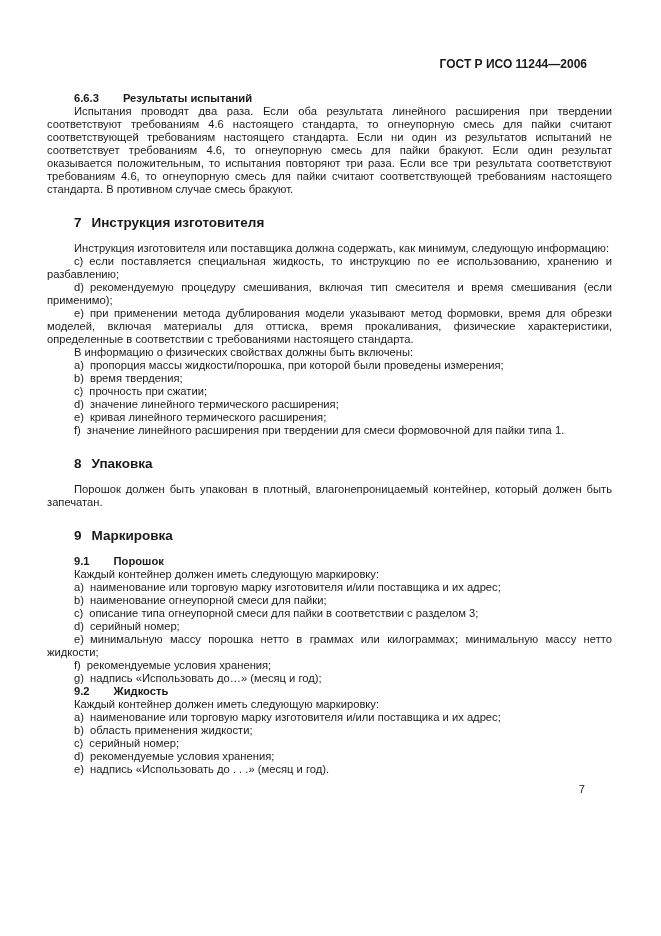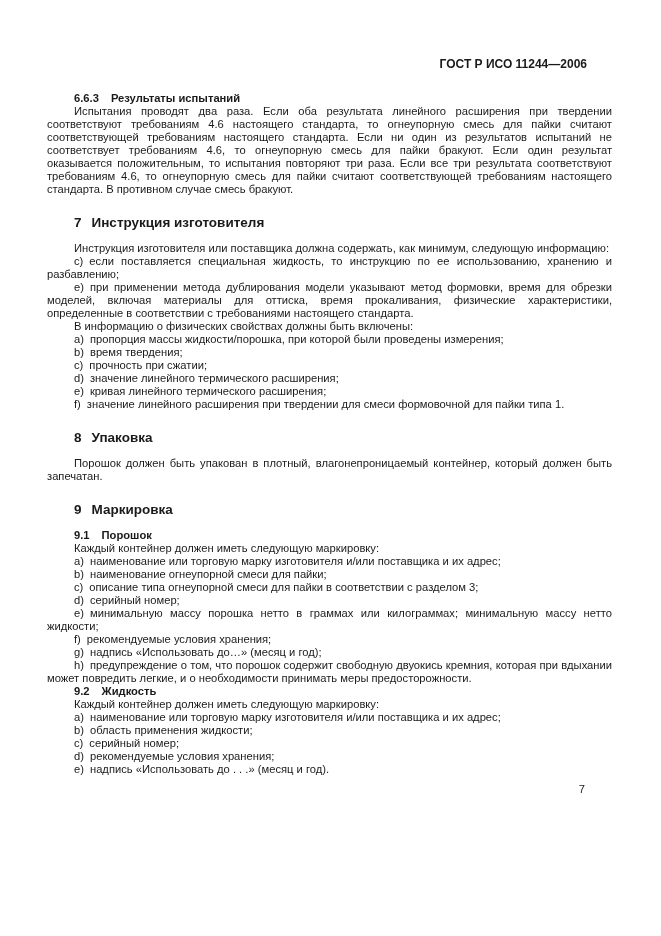--- a/index.html
+++ b/index.html
@@ -31,21 +31,21 @@
     line-height: 13px;
     text-align: justify;
     text-indent: 27px;
   }
   .sub-heading {
     font-weight: bold;
     font-size: 11.2px;
     line-height: 13px;
     padding-left: 27px;
   }
-  .sub-heading .h-title { margin-left: 12px; }
+  .sub-heading .h-title { margin-left: 24px; }
   .clause-663 { margin-top: 21px; }
   h2.section-heading {
     font-size: 13.5px;
     line-height: 17px;
     font-weight: bold;
     margin: 18px 0 11px 0;
     padding-left: 27px;
   }
   h2.section-heading .h-title { margin-left: 10px; }
   .item .marker { margin-right: 6px; }
@@ -72,20 +72,21 @@
   <div class="content">
 
     <div class="doc-header">ГОСТ Р ИСО 11244—2006</div>
 
     <p class="sub-heading clause-663"><span>6.6.3</span><span class="h-title">Результаты испытаний</span></p>
     <p class="body-text">Испытания проводят два раза. Если оба результата линейного расширения при твердении соответствуют требованиям 4.6 настоящего стандарта, то огнеупорную смесь для пайки считают соответствующей требованиям настоящего стандарта. Если ни один из результатов испытаний не соответствует требованиям 4.6, то огнеупорную смесь для пайки бракуют. Если один результат оказывается положительным, то испытания повторяют три раза. Если все три результата соответствуют требованиям 4.6, то огнеупорную смесь для пайки считают соответствующей требованиям настоящего стандарта. В противном случае смесь бракуют.</p>
 
     <h2 class="section-heading"><span>7</span><span class="h-title">Инструкция изготовителя</span></h2>
     <p class="body-text">Инструкция изготовителя или поставщика должна содержать, как минимум, следующую информацию:</p>
     <p class="body-text item"><span class="marker">c)</span><span>если поставляется специальная жидкость, то инструкцию по ее использованию, хранению и разбавлению;</span></p>
+    <p class="body-text item"><span class="marker">d)</span><span>рекомендуемую процедуру смешивания, включая тип смесителя и время смешивания (если применимо);</span></p>
     <p class="body-text item"><span class="marker">e)</span><span>при применении метода дублирования модели указывают метод формовки, время для обрезки моделей, включая материалы для оттиска, время прокаливания, физические характеристики, определенные в соответствии с требованиями настоящего стандарта.</span></p>
     <p class="body-text">В информацию о физических свойствах должны быть включены:</p>
     <p class="body-text item"><span class="marker">a)</span><span>пропорция массы жидкости/порошка, при которой были проведены измерения;</span></p>
     <p class="body-text item"><span class="marker">b)</span><span>время твердения;</span></p>
     <p class="body-text item"><span class="marker">c)</span><span>прочность при сжатии;</span></p>
     <p class="body-text item"><span class="marker">d)</span><span>значение линейного термического расширения;</span></p>
     <p class="body-text item"><span class="marker">e)</span><span>кривая линейного термического расширения;</span></p>
     <p class="body-text item"><span class="marker">f)</span><span>значение линейного расширения при твердении для смеси формовочной для пайки типа 1.</span></p>
 
     <h2 class="section-heading"><span>8</span><span class="h-title">Упаковка</span></h2>
@@ -95,21 +96,20 @@
 
     <p class="sub-heading"><span>9.1</span><span class="h-title">Порошок</span></p>
     <p class="body-text">Каждый контейнер должен иметь следующую маркировку:</p>
     <p class="body-text item"><span class="marker">a)</span><span>наименование или торговую марку изготовителя и/или поставщика и их адрес;</span></p>
     <p class="body-text item"><span class="marker">b)</span><span>наименование огнеупорной смеси для пайки;</span></p>
     <p class="body-text item"><span class="marker">c)</span><span>описание типа огнеупорной смеси для пайки в соответствии с разделом 3;</span></p>
     <p class="body-text item"><span class="marker">d)</span><span>серийный номер;</span></p>
     <p class="body-text item"><span class="marker">e)</span><span>минимальную массу порошка нетто в граммах или килограммах; минимальную массу нетто жидкости;</span></p>
     <p class="body-text item"><span class="marker">f)</span><span>рекомендуемые условия хранения;</span></p>
     <p class="body-text item"><span class="marker">g)</span><span>надпись «Использовать до…» (месяц и год);</span></p>
-    <p class="body-text item"><span class="marker">h)</span><span>предупреждение о том, что порошок содержит свободную двуокись кремния, которая при вдыхании может повредить легкие, и о необходимости принимать меры предосторожности.</span></p>
 
     <p class="sub-heading"><span>9.2</span><span class="h-title">Жидкость</span></p>
     <p class="body-text">Каждый контейнер должен иметь следующую маркировку:</p>
     <p class="body-text item"><span class="marker">a)</span><span>наименование или торговую марку изготовителя и/или поставщика и их адрес;</span></p>
     <p class="body-text item"><span class="marker">b)</span><span>область применения жидкости;</span></p>
     <p class="body-text item"><span class="marker">c)</span><span>серийный номер;</span></p>
     <p class="body-text item"><span class="marker">d)</span><span>рекомендуемые условия хранения;</span></p>
     <p class="body-text item"><span class="marker">e)</span><span>надпись «Использовать до . . .» (месяц и год).</span></p>
 
 

